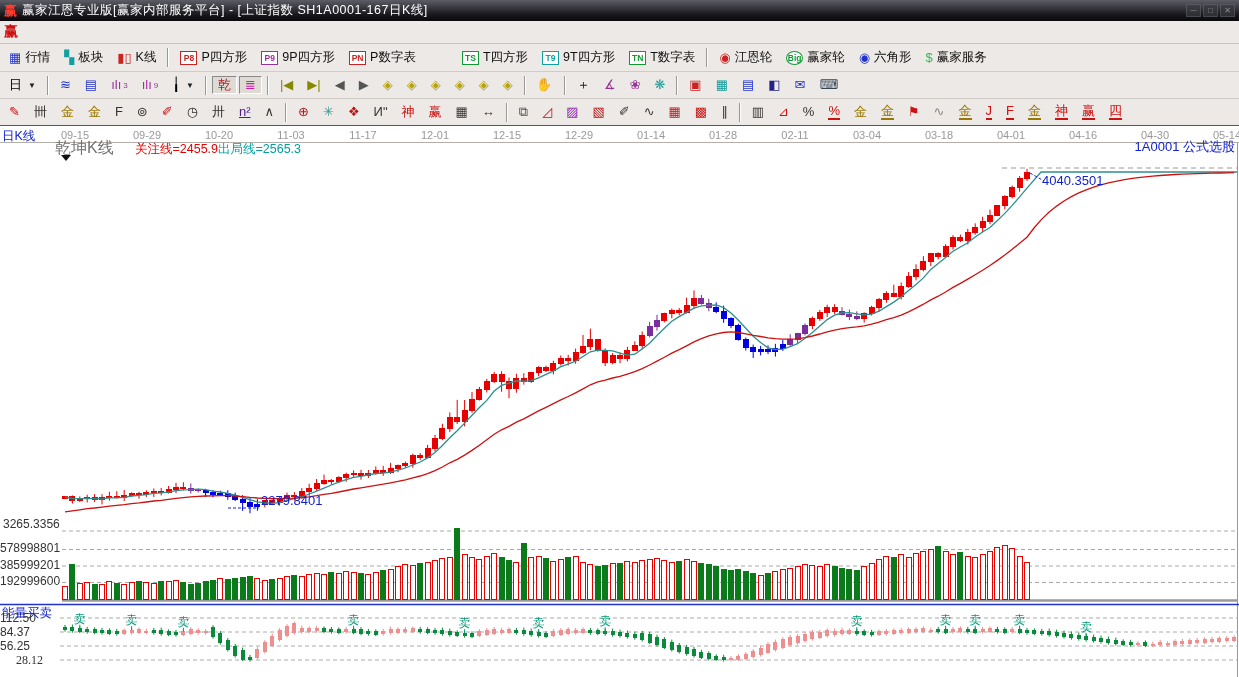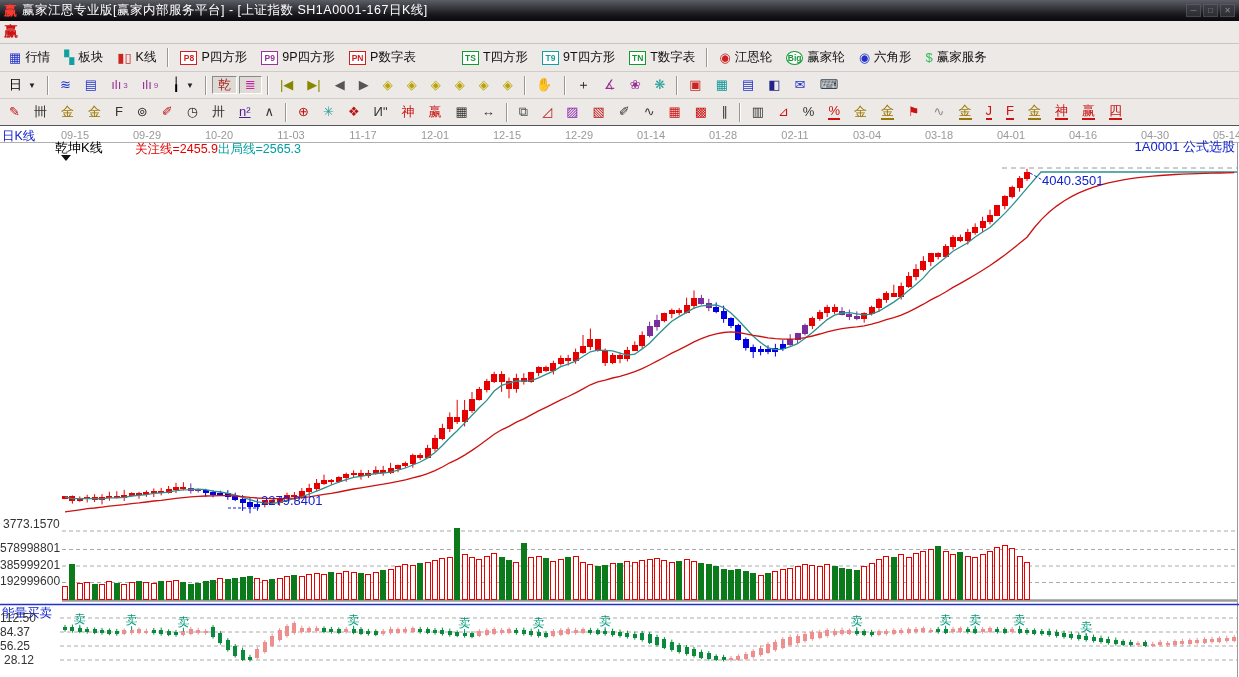--- a/index.html
+++ b/index.html
@@ -1128,33 +1128,33 @@
         <text x="975.2" y="497.6835743067077" text-anchor="middle" fill="#009977" font-size="12">卖</text>
         <line x1="975.2" y1="499.6835743067077" x2="975.2" y2="503.6835743067077" stroke="#009977"></line>
         <text x="1019.6" y="497.6835743067077" text-anchor="middle" fill="#009977" font-size="12">卖</text>
         <line x1="1019.6" y1="499.6835743067077" x2="1019.6" y2="503.6835743067077" stroke="#009977"></line>
         <text x="1086.2" y="505.1497985304575" text-anchor="middle" fill="#009977" font-size="12">卖</text>
         <line x1="1086.2" y1="507.1497985304575" x2="1086.2" y2="511.1497985304575" stroke="#009977"></line>
       </svg>
 
     <div class="lbl blue" style="left:2px;top:3px;font-size:12.5px;">日K线</div>
 
-    <div class="lbl" style="left:55px;top:15px;color:#000000;font-size:13px;">乾坤K线</div>
+    <div class="lbl" style="left:55px;top:15px;color:#737373;font-size:16px;">乾坤K线</div>
     <div class="tri" style="left:61px;top:29px;"></div>
     <div class="lbl red" style="left:135px;top:16px;font-size:12.5px;">关注线=2455.9</div>
     <div class="lbl teal" style="left:218px;top:16px;font-size:12.5px;">出局线=2565.3</div>
     <div class="lbl blue" style="right:4px;top:14px;font-size:13px;">1A0001 公式选股</div>
 
     <div class="lbl blue" style="left:1042px;top:48px;font-size:13px;">4040.3501</div>
     <div class="lbl blue" style="left:261px;top:368px;font-size:13px;">2279.8401</div>
-    <div class="lbl dark" style="left:3px;top:391px;">3773.1570</div>
+    <div class="lbl dark" style="left:3px;top:391px;">3265.3356</div>
 
     <div class="lbl dark right" style="left:0;top:415px;width:57px;">578998801</div>
     <div class="lbl dark right" style="left:0;top:432px;width:57px;">385999201</div>
     <div class="lbl dark right" style="left:0;top:448px;width:57px;">192999600</div>
 
     <div class="lbl blue" style="left:2px;top:480px;font-size:12.5px;">能量买卖</div>
     <div class="lbl dark right" style="left:0;top:485px;width:53px;">112.50</div>
     <div class="lbl dark right" style="left:0;top:499px;width:53px;">84.37</div>
     <div class="lbl dark right" style="left:0;top:513px;width:53px;">56.25</div>
-    <div class="lbl dark right" style="left:4px;top:527px;width:53px;">28.12</div>
+    <div class="lbl dark right" style="left:16px;top:527px;width:53px;font-family:Liberation Serif, serif;">28.12</div>
   </div>
 </div>
 
 </body></html>

